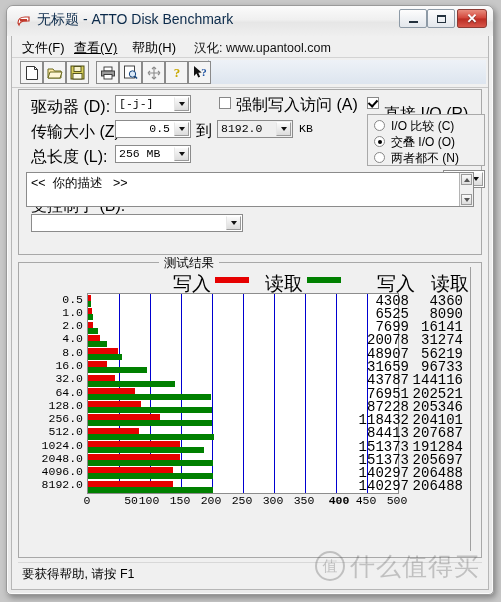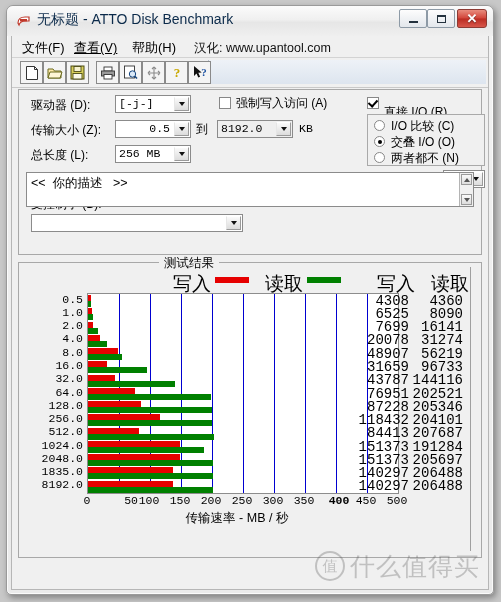--- a/index.html
+++ b/index.html
@@ -50,21 +50,21 @@
   #tb-inner{position:absolute;left:8px;top:2px;height:25px;display:flex;align-items:center;}
   .tbtn{width:23px;height:23px;margin-right:0px;border:1px solid #8a8a8a;background:#f4f4f4;
     box-sizing:border-box;position:relative;display:flex;align-items:center;justify-content:center;}
   .tb-gap{width:7px;height:23px;}
   #tb-rest{position:absolute;left:196px;top:2px;right:2px;height:24px;
     background:linear-gradient(to bottom,#eef2f7,#dde5ef);border-left:1px solid #b9c2cd;}
 
   
   #settings{position:absolute;left:6px;right:6px;top:53px;height:166px;
     border:1px solid #a8a8a8;background:#f0f0f0;box-sizing:border-box;}
-  .lbl{position:absolute;font-size:12px;color:#000;white-space:nowrap;
+  .lbl{position:absolute;font-size:16px;color:#000;white-space:nowrap;
     font-family:"Liberation Sans",sans-serif;}
   .combo{position:absolute;height:18px;border:1px solid #8b8b8b;background:#fff;box-sizing:border-box;}
   .combo .val{position:absolute;left:3px;top:1px;right:18px;font-size:11.5px;
     font-family:"Liberation Mono",monospace;color:#000;overflow:hidden;white-space:nowrap;}
   .combo .val.num{text-align:right;right:20px;}
   .combo .arrow{position:absolute;right:1px;top:1px;width:15px;bottom:1px;
     background:linear-gradient(to bottom,#fafafa,#dcdcdc);border:1px solid #9a9a9a;
     border-top-color:#fff;border-left-color:#e6e6e6;box-sizing:border-box;
     display:flex;align-items:center;justify-content:center;}
   .combo .arrow::after{content:"";border-left:3.5px solid transparent;border-right:3.5px solid transparent;
@@ -360,36 +360,35 @@
           <div class="ylab" style="top: 43.4333px; right: 316px; width: 56px;">4.0</div>
           <div class="ylab" style="top: 56.7px; right: 316px; width: 56px;">8.0</div>
           <div class="ylab" style="top: 69.9667px; right: 316px; width: 56px;">16.0</div>
           <div class="ylab" style="top: 83.2333px; right: 316px; width: 56px;">32.0</div>
           <div class="ylab" style="top: 96.5px; right: 316px; width: 56px;">64.0</div>
           <div class="ylab" style="top: 109.767px; right: 316px; width: 56px;">128.0</div>
           <div class="ylab" style="top: 123.033px; right: 316px; width: 56px;">256.0</div>
           <div class="ylab" style="top: 136.3px; right: 316px; width: 56px;">512.0</div>
           <div class="ylab" style="top: 149.567px; right: 316px; width: 56px;">1024.0</div>
           <div class="ylab" style="top: 162.833px; right: 316px; width: 56px;">2048.0</div>
-          <div class="ylab" style="top: 176.1px; right: 316px; width: 56px;">1835.0</div>
+          <div class="ylab" style="top: 176.1px; right: 316px; width: 56px;">4096.0</div>
           <div class="ylab" style="top: 189.367px; right: 316px; width: 56px;">8192.0</div>
           <div style="position: absolute; left: 12px; right: 0px; top: 205px; height: 14px;">
             <div class="xlab" style="left: -20px; width: 40px;">0</div>
             <div class="xlab" style="left: 11px; width: 40px; text-align: right;">50</div>
             <div class="xlab" style="left: 42px; width: 40px;">100</div>
             <div class="xlab" style="left: 73px; width: 40px;">150</div>
             <div class="xlab" style="left: 104px; width: 40px;">200</div>
             <div class="xlab" style="left: 135px; width: 40px;">250</div>
             <div class="xlab" style="left: 166px; width: 40px;">300</div>
             <div class="xlab" style="left: 197px; width: 40px;">350</div>
             <div class="xlab" style="left: 232px; width: 40px; font-weight: bold;">400</div>
             <div class="xlab" style="left: 259px; width: 40px;">450</div>
             <div class="xlab" style="left: 290px; width: 40px;">500</div>
           </div>
-          <div id="xtitle" style="top: 221px;">传输速率 - MB / 秒</div>
         </div>
 
       <div id="numtable" style="top: 30px; height: 199px;">
           <div class="ncell" style="top: -0.366667px; right: 54px; width: 52px;">4308</div>
           <div class="ncell" style="top: -0.366667px; right: 0px; width: 52px;">4360</div>
           <div class="ncell" style="top: 12.9px; right: 54px; width: 52px;">6525</div>
           <div class="ncell" style="top: 12.9px; right: 0px; width: 52px;">8090</div>
           <div class="ncell" style="top: 26.1667px; right: 54px; width: 52px;">7699</div>
           <div class="ncell" style="top: 26.1667px; right: 0px; width: 52px;">16141</div>
           <div class="ncell" style="top: 39.4333px; right: 54px; width: 52px;">20078</div>
@@ -413,20 +412,23 @@
           <div class="ncell" style="top: 158.833px; right: 54px; width: 52px;">151373</div>
           <div class="ncell" style="top: 158.833px; right: 0px; width: 52px;">205697</div>
           <div class="ncell" style="top: 172.1px; right: 54px; width: 52px;">140297</div>
           <div class="ncell" style="top: 172.1px; right: 0px; width: 52px;">206488</div>
           <div class="ncell" style="top: 185.367px; right: 54px; width: 52px;">140297</div>
           <div class="ncell" style="top: 185.367px; right: 0px; width: 52px;">206488</div>
         </div>
       <div id="divider"></div>
     </div>
 
+    <div id="statusbar">
+      <div id="status-text">要获得帮助, 请按 F1</div>
+    </div>
 
     <div id="watermark">
       <div id="wm-badge">值</div>
       <div id="wm-text">什么值得买</div>
     </div>
 
   </div>
 </div>
 
 </body></html>

